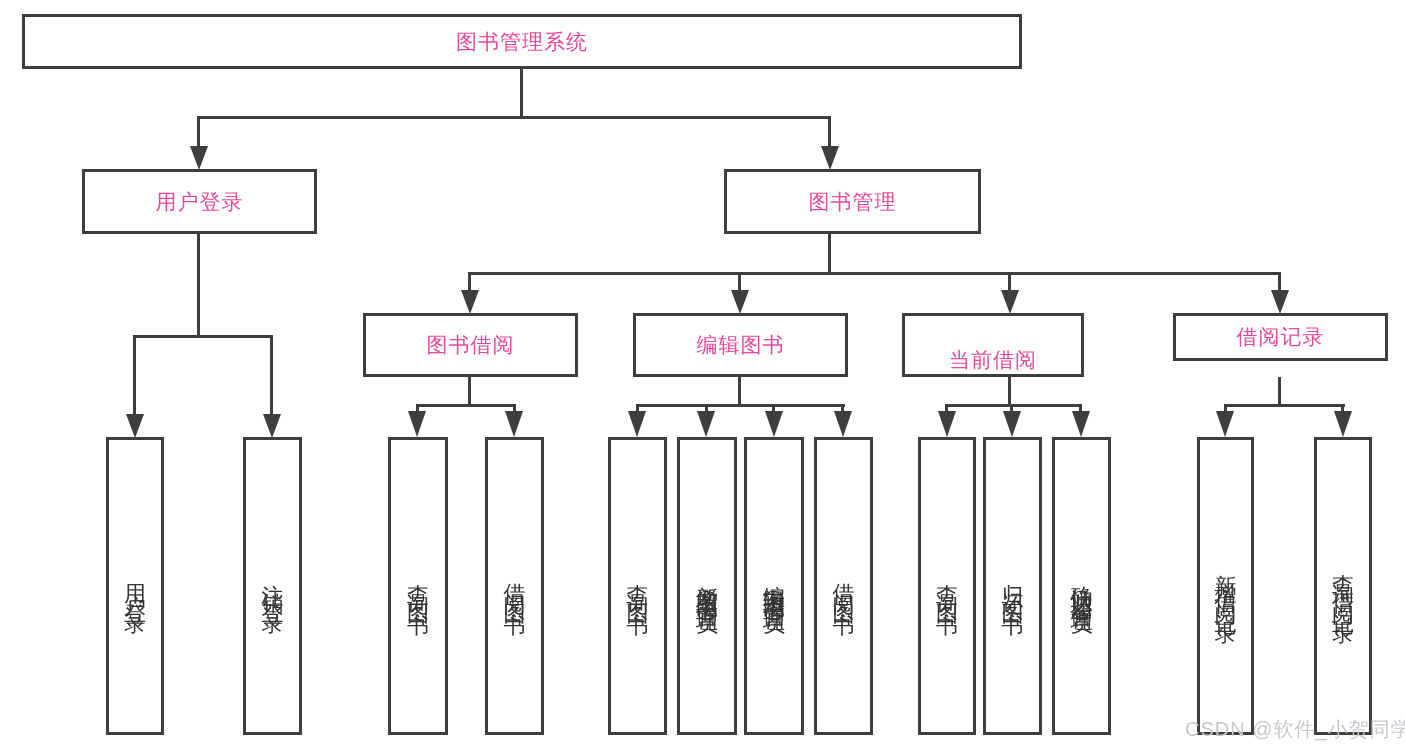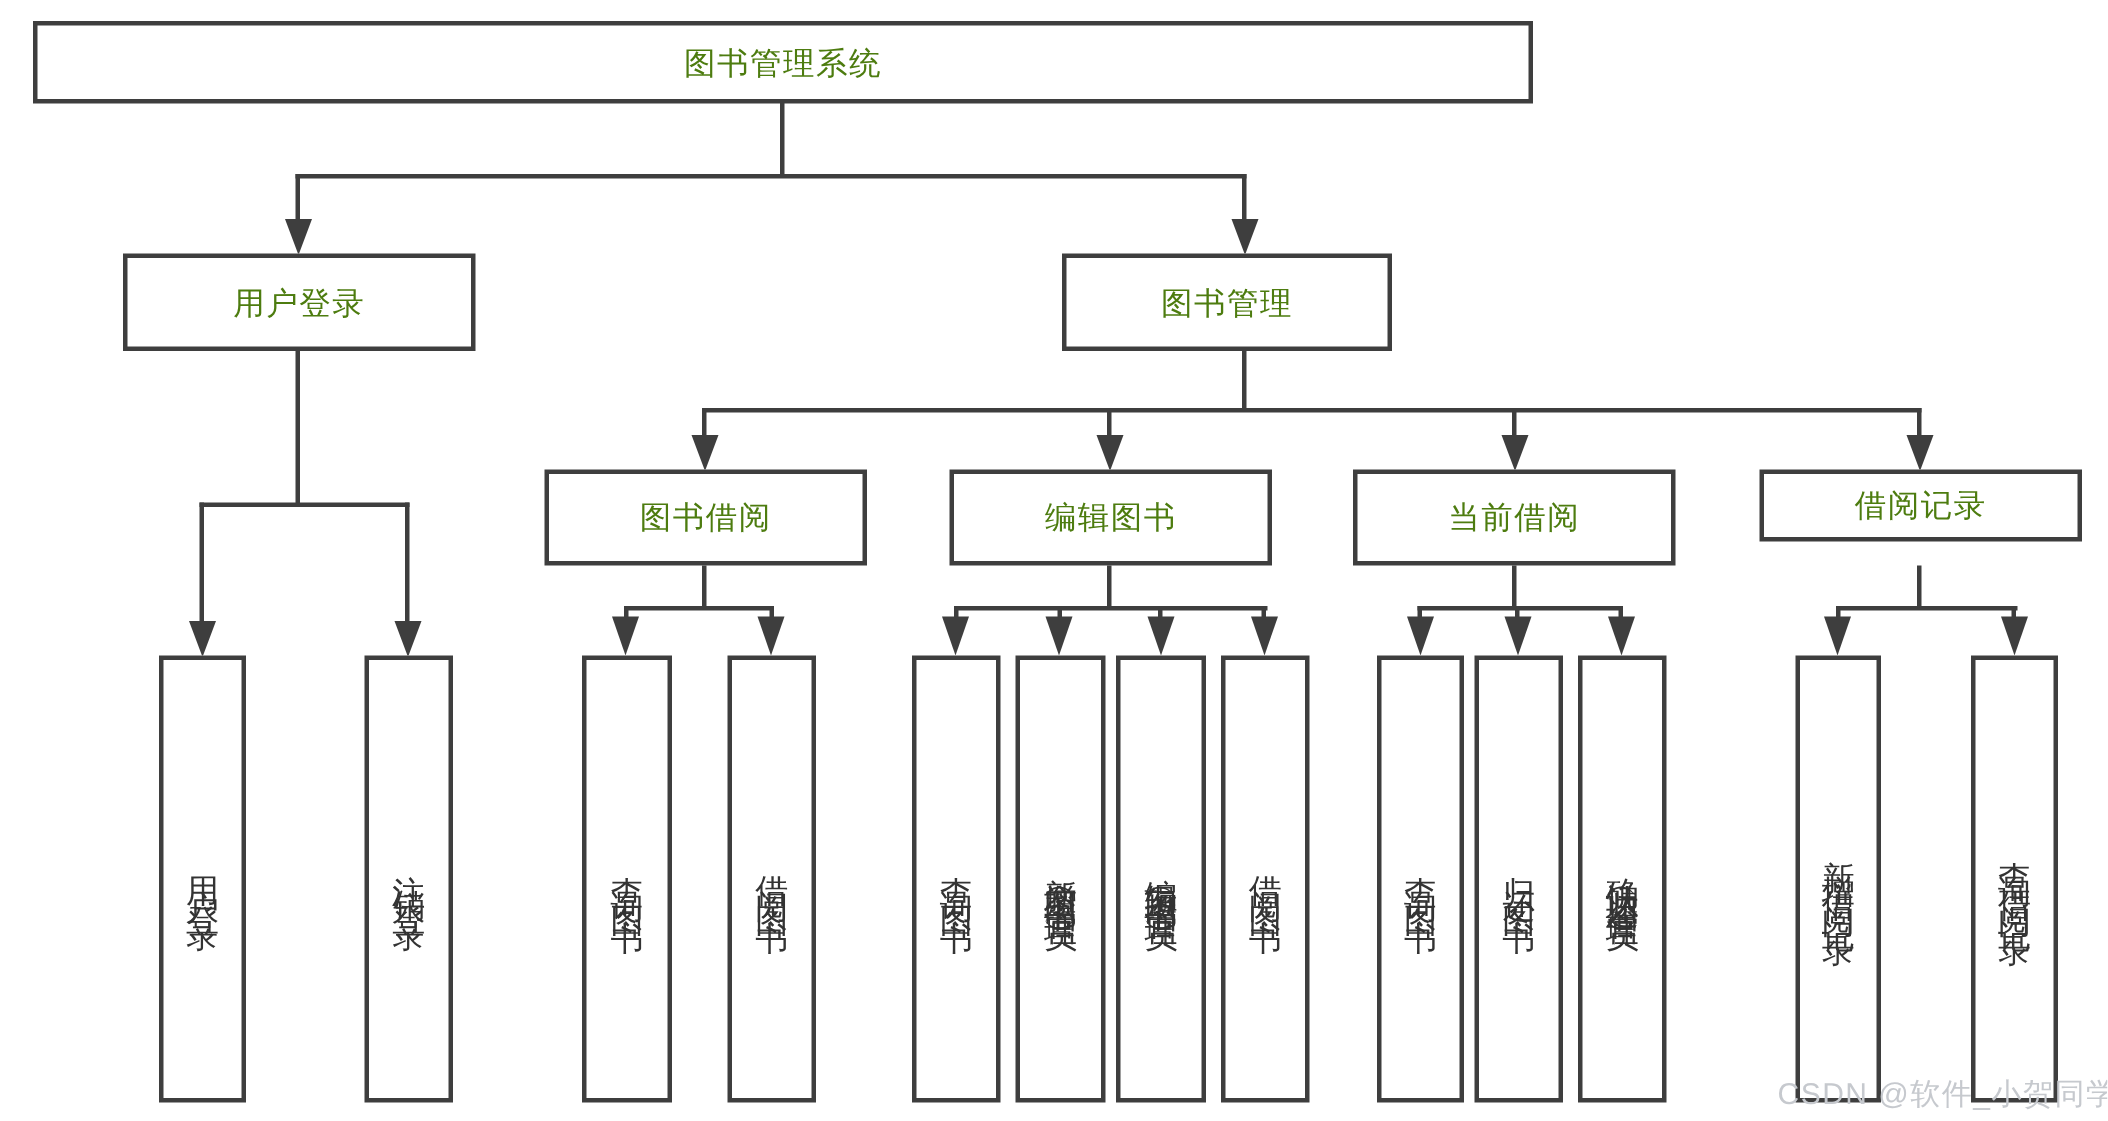--- a/index.html
+++ b/index.html
@@ -3,21 +3,21 @@
 <meta charset="utf-8">
 <style>
   html,body{margin:0;padding:0;background:#fff;}
   #canvas{
     position:relative;width:1405px;height:747px;background:#ffffff;
     font-family:"Liberation Sans","DejaVu Sans",sans-serif;overflow:hidden;
   }
   .box{
     position:absolute;box-sizing:border-box;background:#ffffff;
     border:3px solid #3e3e3e;display:flex;align-items:center;justify-content:center;
-    font-size:21px;color:#4d7c0f;letter-spacing:1px;white-space:nowrap;
+    font-size:21px;color:#ec4899;letter-spacing:1px;white-space:nowrap;
   }
   .vbox{
     position:absolute;box-sizing:border-box;background:#ffffff;
     border:3px solid #3e3e3e;display:flex;align-items:center;justify-content:center;
   }
   .vtext{
     writing-mode:vertical-rl;text-orientation:mixed;
     font-size:22px;color:#333333;letter-spacing:10px;line-height:1;
   }
   .vbox.tight .vtext{letter-spacing:4px;}
@@ -45,21 +45,21 @@
   <div class="ln" style="left:520px;top:68px;width:3px;height:50px;"></div>
   <div class="ln" style="left:197px;top:116px;width:634px;height:3px;"></div>
   <div class="ln" style="left:197px;top:116px;width:3px;height:32px;"></div>
   <div class="ar" style="left:190px;top:146px;"></div>
   <div class="ln" style="left:828px;top:116px;width:3px;height:32px;"></div>
   <div class="ar" style="left:821px;top:146px;"></div>
 
   <div class="box" style="left:82px;top:169px;width:235px;height:65px;">
     <span>用户登录</span>
   </div>
-  <div class="box" style="left:708px;top:169px;width:220px;height:65px;align-items:center;">
+  <div class="box" style="left:724px;top:169px;width:257px;height:65px;align-items:center;">
     <span>图书管理</span>
   </div>
 
   <div class="ln" style="left:197px;top:234px;width:3px;height:103px;"></div>
   <div class="ln" style="left:133px;top:335px;width:140px;height:3px;"></div>
   <div class="ln" style="left:133px;top:335px;width:3px;height:82px;"></div>
   <div class="ar" style="left:126px;top:414px;"></div>
   <div class="ln" style="left:270px;top:335px;width:3px;height:82px;"></div>
   <div class="ar" style="left:263px;top:414px;"></div>
 
@@ -73,21 +73,21 @@
   <div class="ar" style="left:1001px;top:290px;"></div>
   <div class="ln" style="left:1278px;top:272px;width:3px;height:22px;"></div>
   <div class="ar" style="left:1271px;top:290px;"></div>
 
   <div class="box" style="left:363px;top:313px;width:215px;height:64px;">
     <span>图书借阅</span>
   </div>
   <div class="box" style="left:633px;top:313px;width:215px;height:64px;">
     <span>编辑图书</span>
   </div>
-  <div class="box" style="left:902px;top:313px;width:215px;height:64px;">
+  <div class="box" style="left:902px;top:313px;width:182px;height:64px;align-items:flex-end;">
     <span>当前借阅</span>
   </div>
   <div class="box" style="left:1173px;top:313px;width:215px;height:48px;">
     <span>借阅记录</span>
   </div>
 
   <div class="ln" style="left:468px;top:377px;width:3px;height:29px;"></div>
   <div class="ln" style="left:416px;top:404px;width:100px;height:3px;"></div>
   <div class="ln" style="left:416px;top:404px;width:3px;height:10px;"></div>
   <div class="ar long" style="left:408px;top:411px;"></div>

